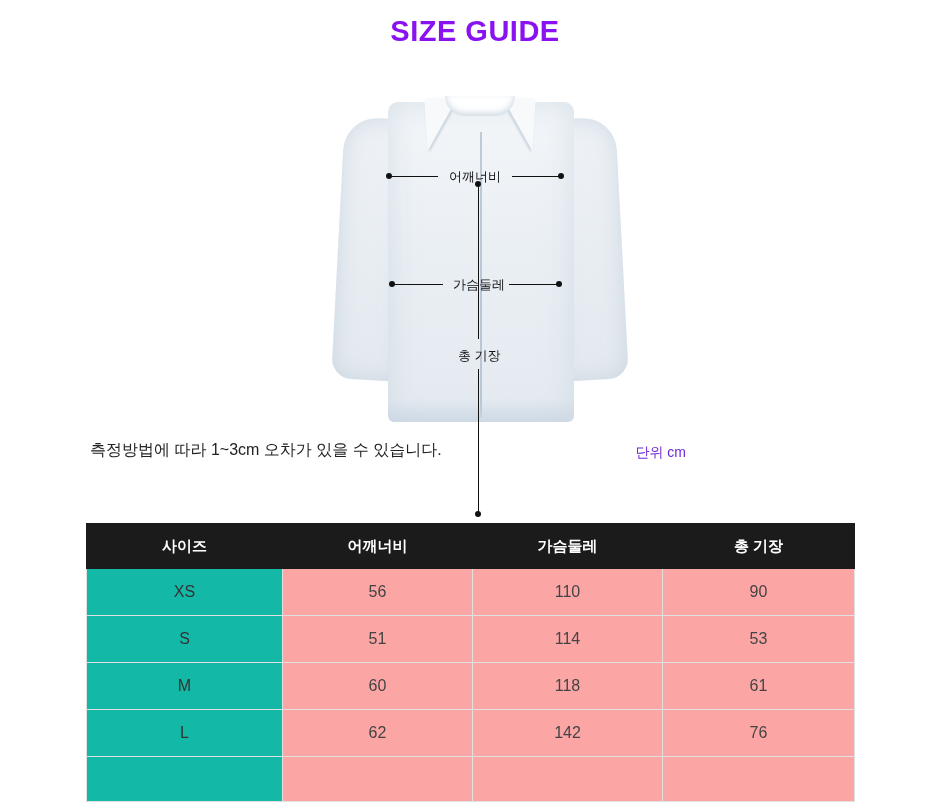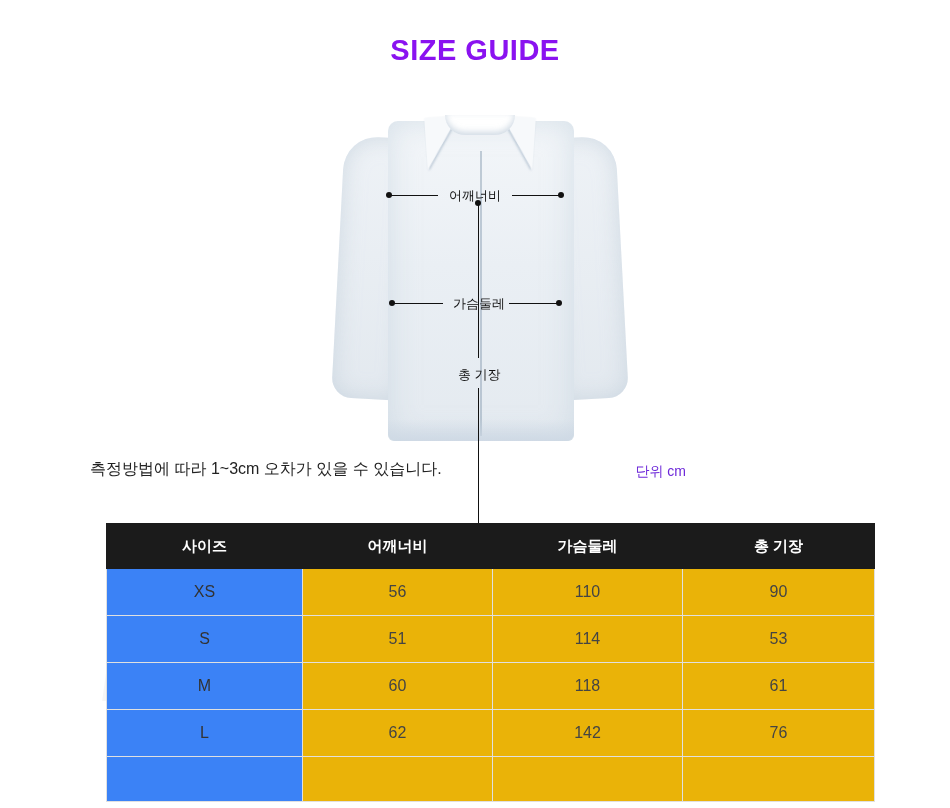--- a/index.html
+++ b/index.html
@@ -22,21 +22,21 @@
     height: 808px;
   }
 
   
   .title {
     text-align: center;
     font-size: 29px;
     font-weight: bold;
     color: #8A12F0;
     letter-spacing: 0.5px;
-    padding-top: 36px;
+    padding-top: 17px;
     line-height: 1;
   }
 
   
   .illustration {
     position: relative;
     width: 950px;
     height: 370px;
     margin-top: 18px;
   }
@@ -221,45 +221,45 @@
     position: absolute;
     right: 92px;
     top: 4px;
     font-size: 14px;
     color: #6d28d9;
   }
 
   
   table.size-table {
     position: absolute;
-    left: 106px;
+    left: 86px;
     top: 523px;
     width: 768px;
     border-collapse: collapse;
     table-layout: fixed;
   }
   table.size-table th {
     background: #1b1b1b;
     color: #ffffff;
     font-size: 15px;
     font-weight: bold;
     height: 42px;
     border: 1px solid #1b1b1b;
     text-align: center;
   }
   table.size-table td {
     height: 44px;
     border: 1px solid #e0e0e0;
     text-align: center;
     font-size: 16px;
     color: #444444;
-    background: #eab308;
+    background: #fca5a5;
   }
   table.size-table td.first-col {
-    background: #3b82f6;
+    background: #14b8a6;
     color: #333333;
   }
   table.size-table tr.empty-row td {
     height: 42px;
   }
   table.size-table col.c1 { width: 196px; }
   table.size-table col.c2 { width: 190px; }
   table.size-table col.c3 { width: 190px; }
   table.size-table col.c4 { width: 192px; }
 </style>

